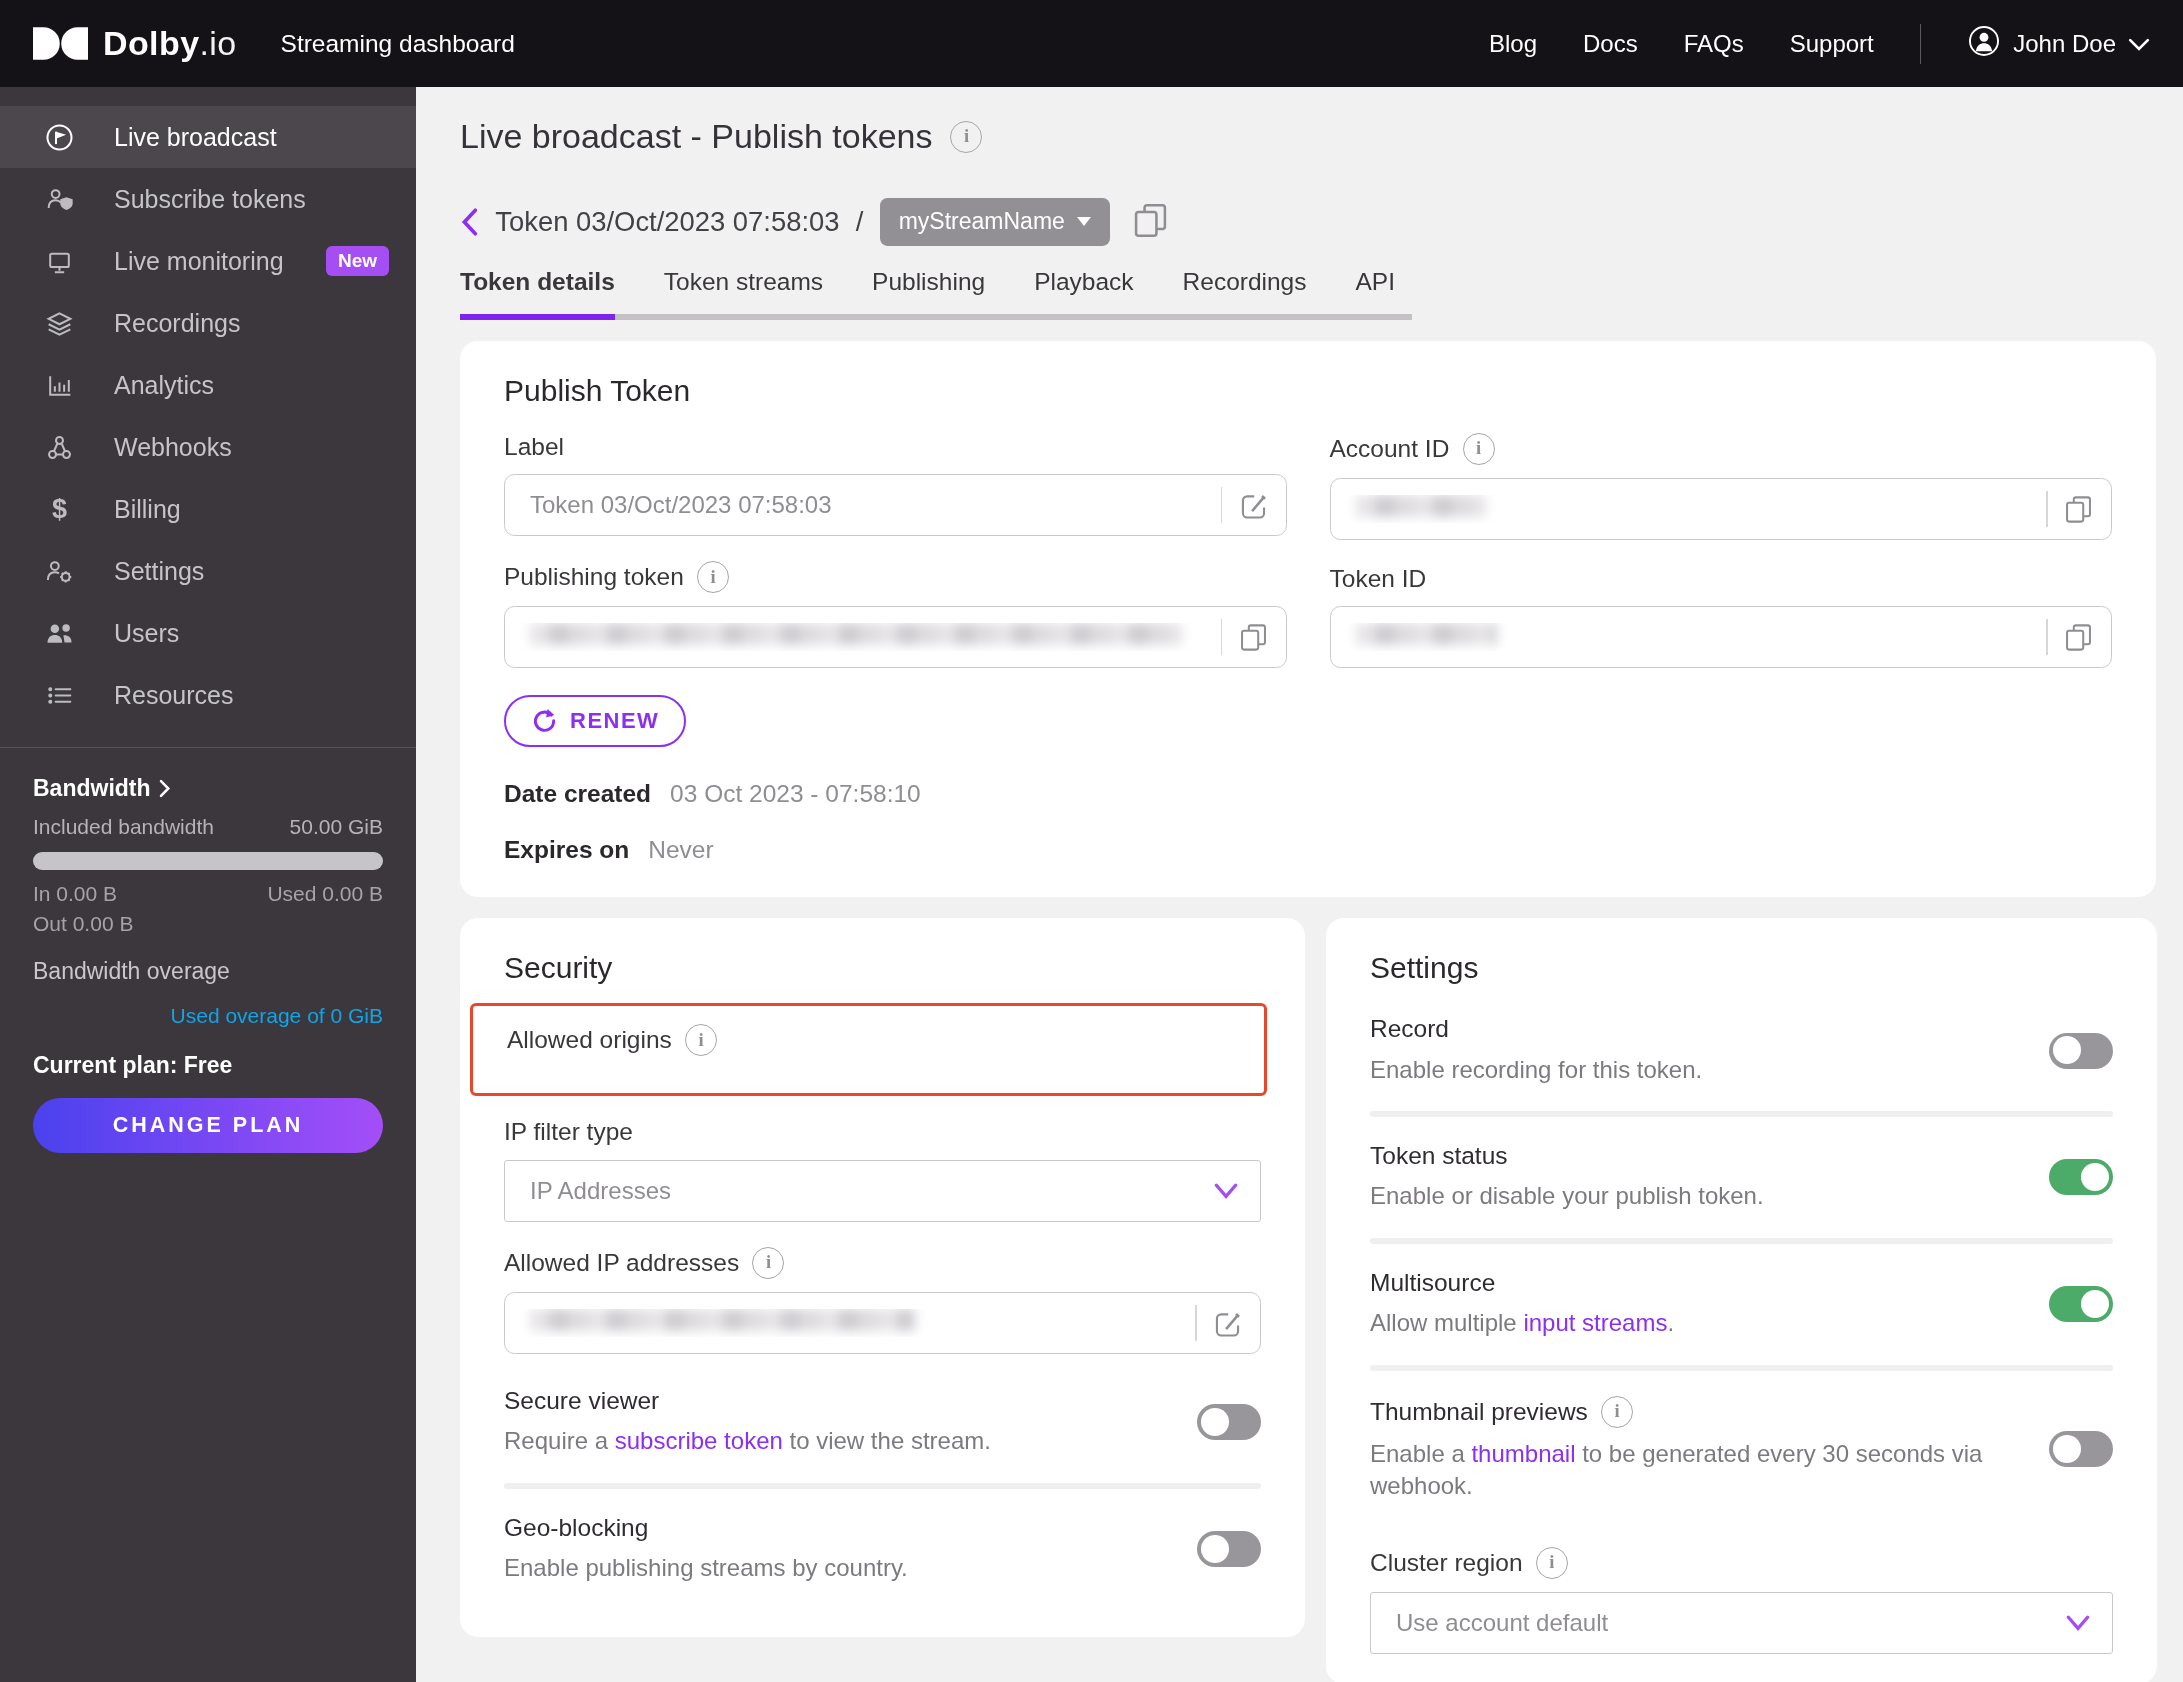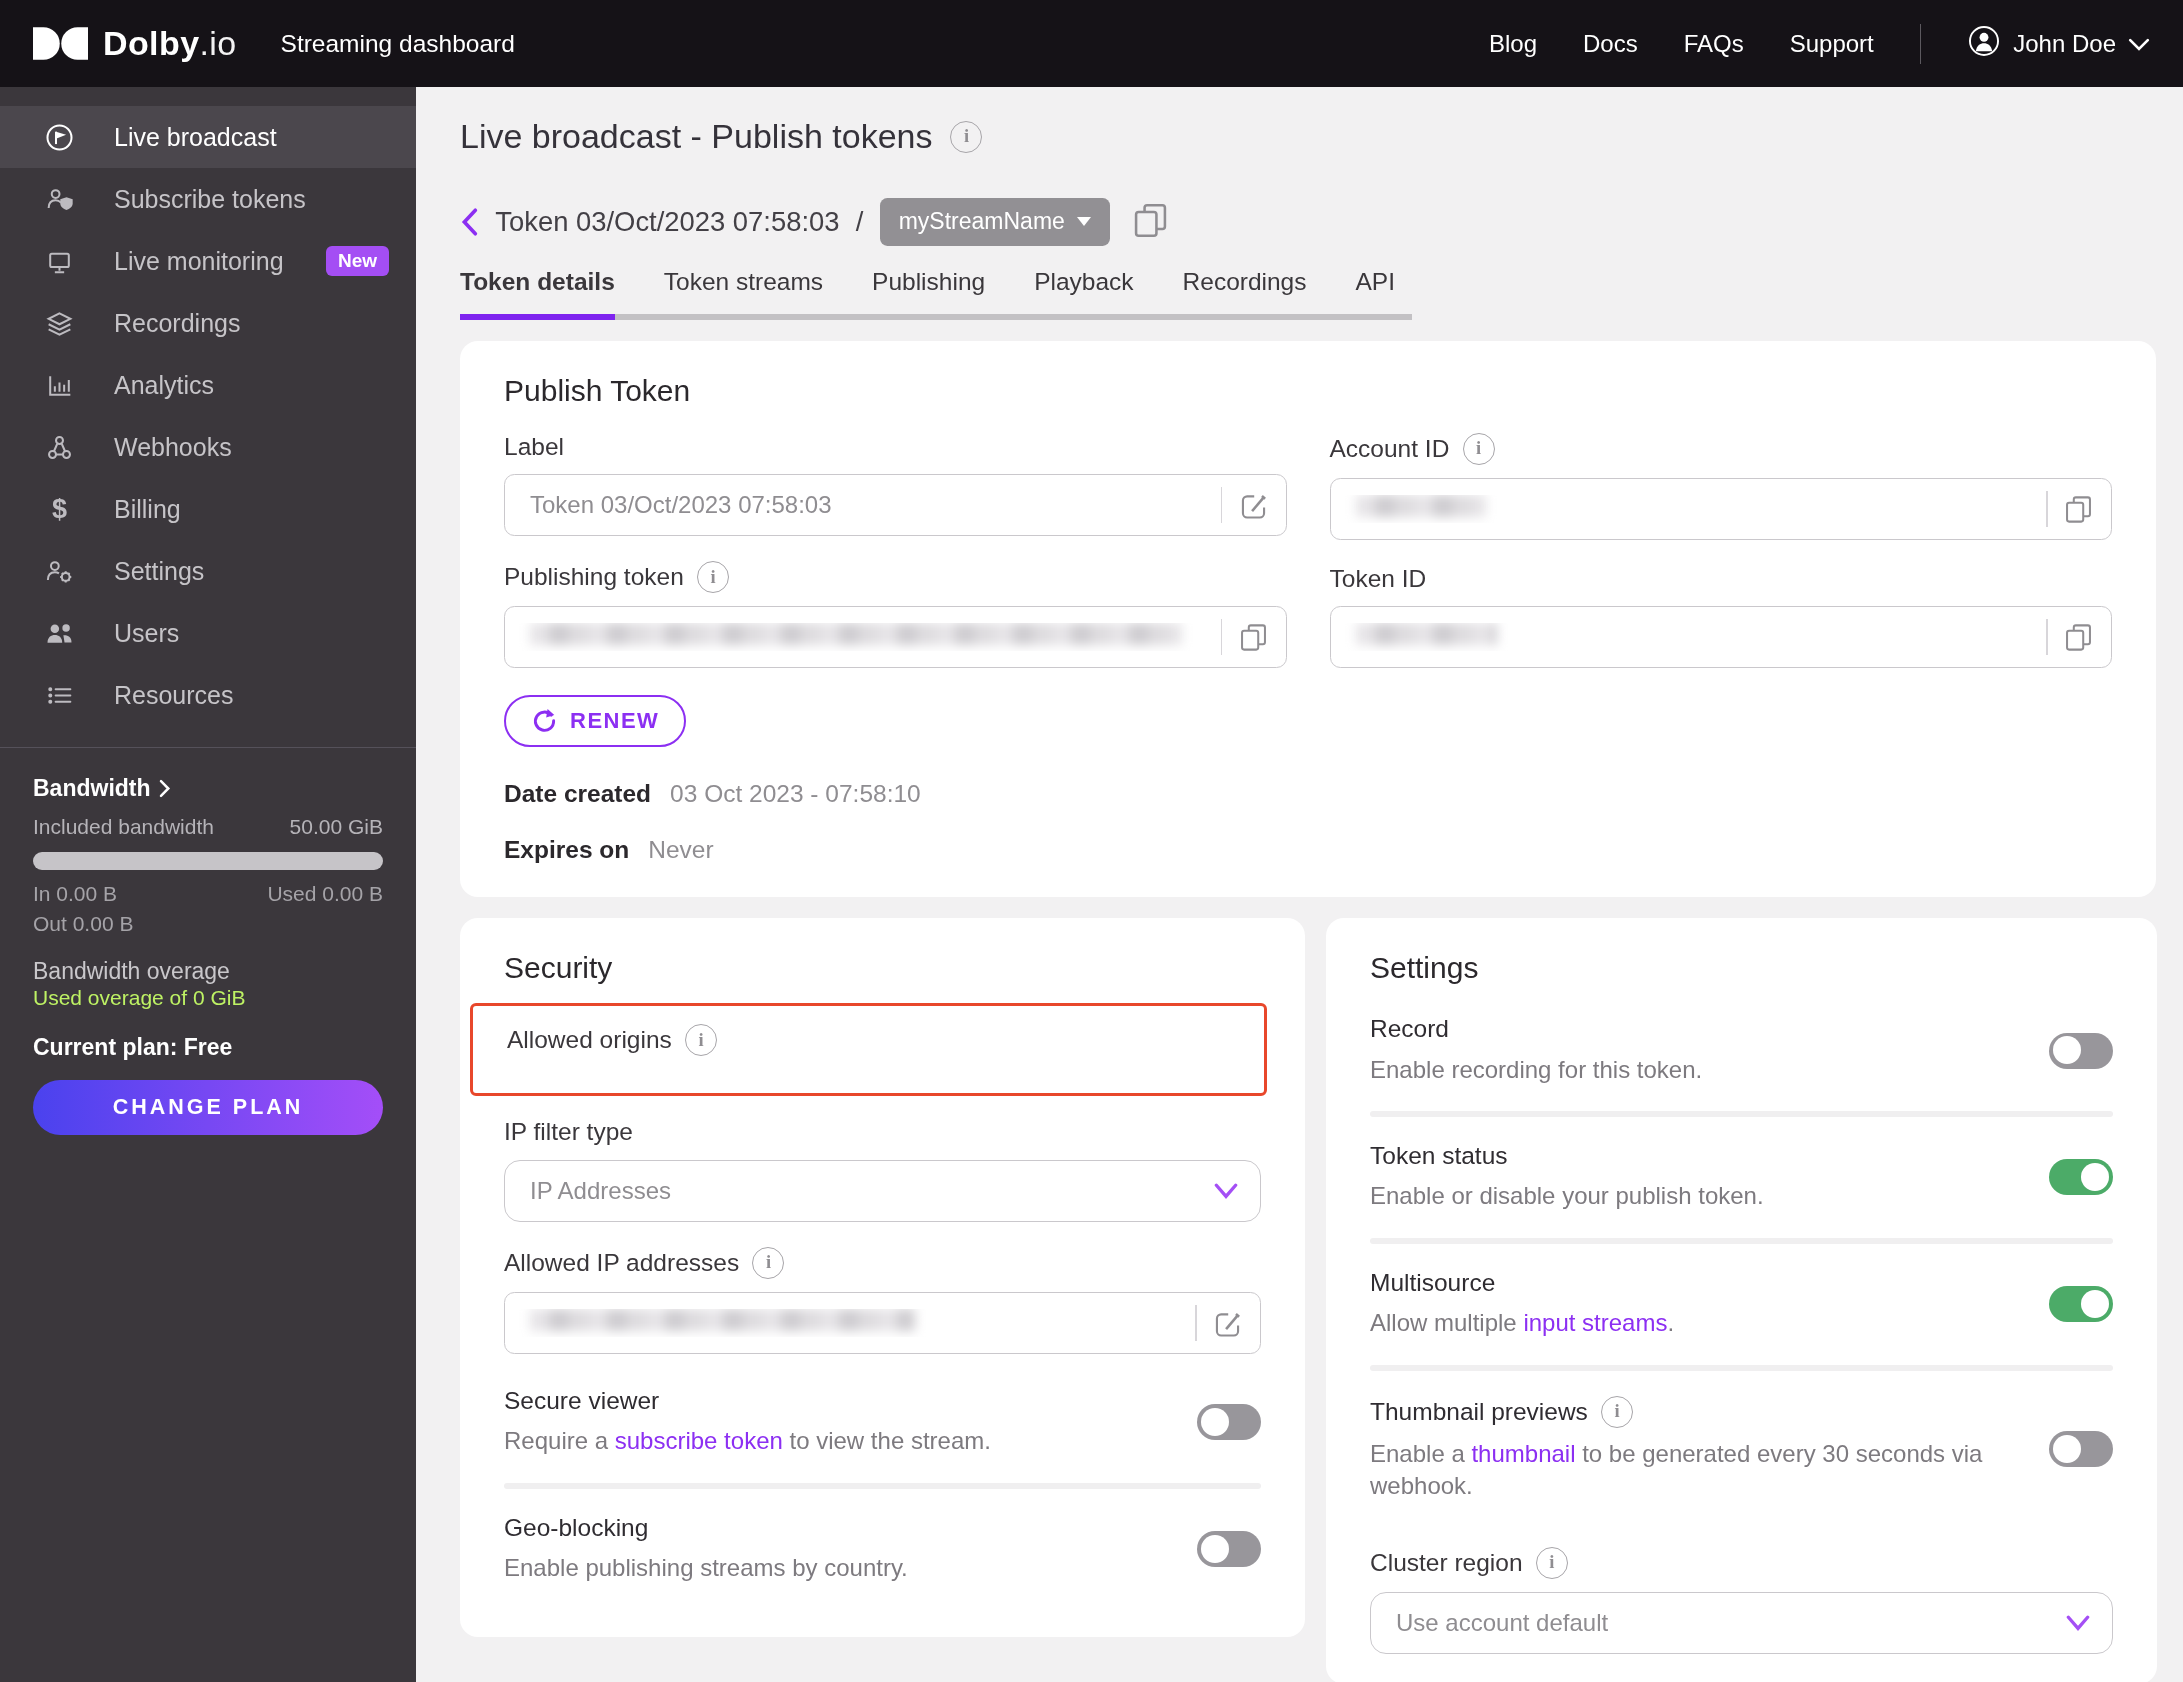--- a/index.html
+++ b/index.html
@@ -47,21 +47,21 @@
     padding:4.4px 12px;border-radius:6px;margin-left:4.4px;
   }
   .side-divider{height:0.7px;background:#55515a;margin-top:21px;}
   .bandwidth{padding:27px 33px 0 33px;color:#c6c4c8;}
   .bw-title{color:#fff;font-size:23px;font-weight:700;display:flex;align-items:center;gap:7.4px;}
   .bw-row{display:flex;justify-content:space-between;font-size:21px;color:#b5b3b8;margin-top:13.3px;}
   .bw-bar{height:18px;background:#c6c4c8;border-radius:9px;margin-top:13.3px;}
   .bw-sub{display:flex;justify-content:space-between;font-size:21px;color:#a5a3a8;margin-top:12px;}
   .bw-sub2{font-size:21px;color:#a5a3a8;margin-top:6px;}
   .bw-overage-t{font-size:23px;color:#c9c7cb;margin-top:22px;}
-  .bw-overage-d{font-size:21px;color:#bef264;margin-top:1px;}
+  .bw-overage-d{font-size:21px;color:#0ea5e9;margin-top:19px;text-align:right;}
   .bw-plan{font-size:23px;color:#fff;font-weight:700;margin-top:24px;}
   .btn-change-plan{
     margin-top:19px;height:55px;width:100%;border:none;border-radius:27.4px;
     background:linear-gradient(90deg,#4a42ee 0%,#a44ef8 100%);
     color:#fff;font-size:21.5px;font-weight:700;letter-spacing:3px;cursor:pointer;
     font-family:"Liberation Sans", sans-serif;
   }
   
   .main{
     position:absolute;left:416px;top:87px;right:0;bottom:0;
@@ -121,21 +121,21 @@
   .meta-value{font-size:24.5px;color:#8f8d91;}
   
   .bottom-row{display:flex;gap:21px;margin-top:21px;align-items:flex-start;}
   .security-card{width:845px;padding:33px 44px 27px;}
   .settings-card{width:831px;padding:33px 44px 30px;}
   .red-box{
     border:3.7px solid #e8472b;border-radius:6px;
     margin:18px -6px 0 -34px;padding:18px 19px 24px 34px;
   }
   .select{
-    display:flex;align-items:center;height:62px;border:1.5px solid #cac8cc;border-radius:16px;
+    display:flex;align-items:center;height:62px;border:1.5px solid #cac8cc;border-radius:3px;
     box-sizing:border-box;cursor:pointer;background:#fff;
   }
   .select .val{flex:1;padding:0 25px;font-size:24px;color:#8f8d91;}
   .select .chev{padding-right:22px;display:flex;align-items:center;}
   .setting-row{display:flex;align-items:center;gap:18px;padding:25px 0;}
   .setting-row .texts{flex:1;}
   .row-title{font-size:24.5px;color:#2f2c31;font-weight:500;display:flex;align-items:center;gap:13.3px;}
   .row-desc{font-size:24px;color:#7d7a7f;margin-top:10.4px;line-height:1.35;}
   .row-desc a{color:#8c2ff2;text-decoration:none;font-weight:500;}
   .row-divider{height:6px;background:#f0eff0;border-radius:3px;}

